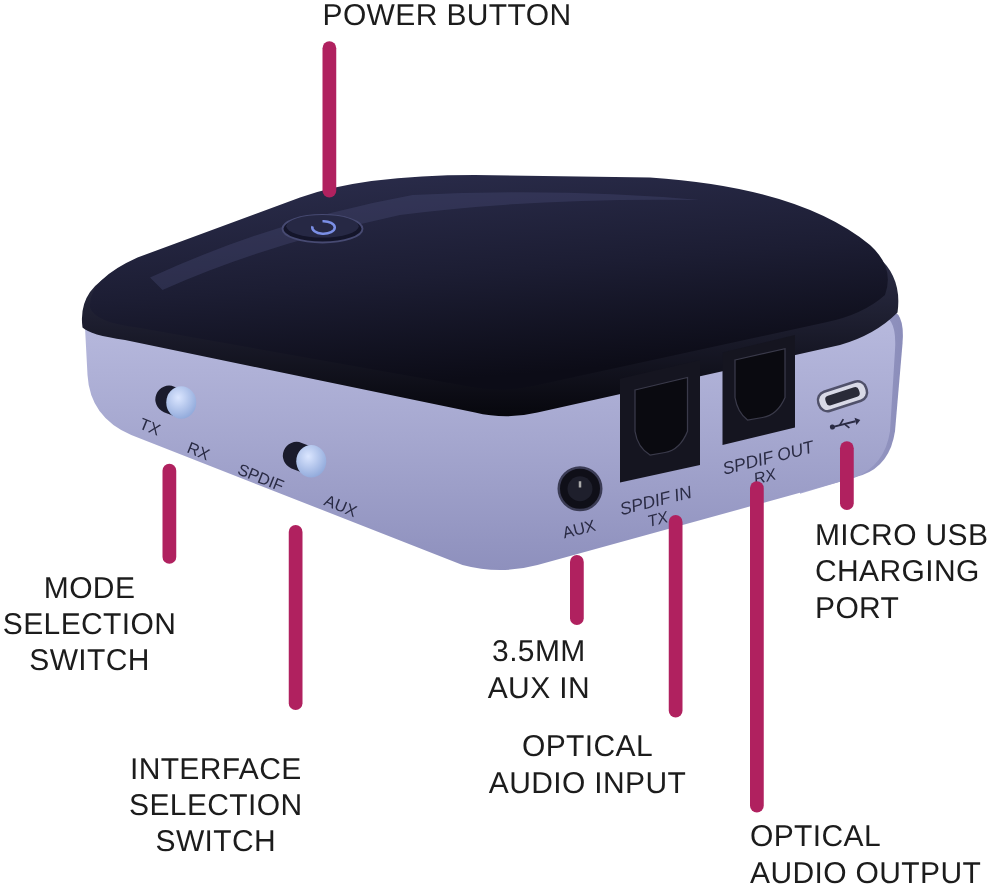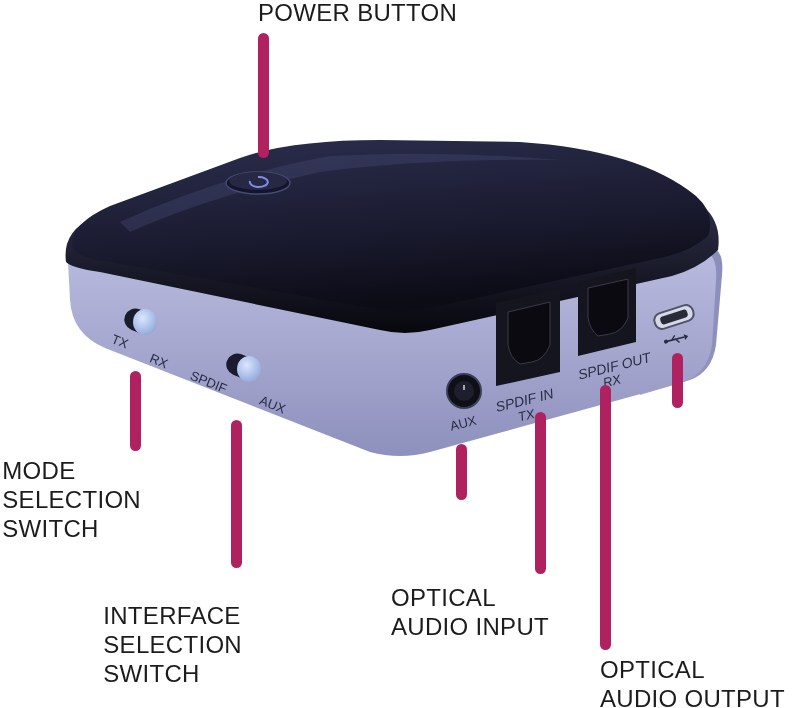--- a/index.html
+++ b/index.html
@@ -3,21 +3,21 @@
   <meta charset="utf-8">
   <style>
     html, body { margin: 0; padding: 0; background: #ffffff; }
     body { width: 800px; height: 708px; position: relative; overflow: hidden;
            font-family: "Liberation Sans", "DejaVu Sans", sans-serif; }
     #stage { position: absolute; left: 0; top: 0; width: 800px; height: 708px; }
     .callout-label {
       position: absolute; color: #1c1c1c; font-size: 24px; line-height: 29px;
       letter-spacing: 0.3px; white-space: pre-line; font-weight: 400;
     }
-    .align-right { text-align: left; }
+    .align-right { text-align: center; }
     .align-left  { text-align: left; }
     .pointer {
       position: absolute; width: 11px; border-radius: 6px; background: #b0215f;
     }
     svg text { font-family: "Liberation Sans", "DejaVu Sans", sans-serif; }
   </style>
 </head>
 <body>
 
 <div id="stage">
@@ -128,20 +128,25 @@
   <div class="callout-label align-left" style="left:258px;top:-2px;">POWER BUTTON</div>
 
   <div class="callout-label align-right" style="right:659px;top:456px;">MODE
 SELECTION
 SWITCH</div>
 
   <div class="callout-label align-right" style="right:558px;top:573px;margin-top:28px;">INTERFACE
 SELECTION
 SWITCH</div>
 
+  <div class="callout-label align-right" style="right:328px;top:507px;">3.5MM
+AUX IN</div>
 
   <div class="callout-label align-right" style="right:251px;top:583px;">OPTICAL
 AUDIO INPUT</div>
 
+  <div class="callout-label align-left" style="left:652px;top:414px;">MICRO USB
+CHARGING
+PORT</div>
 
   <div class="callout-label align-left" style="left:600px;top:655px;">OPTICAL
 AUDIO OUTPUT</div>
 </div>
 
 </body></html>

